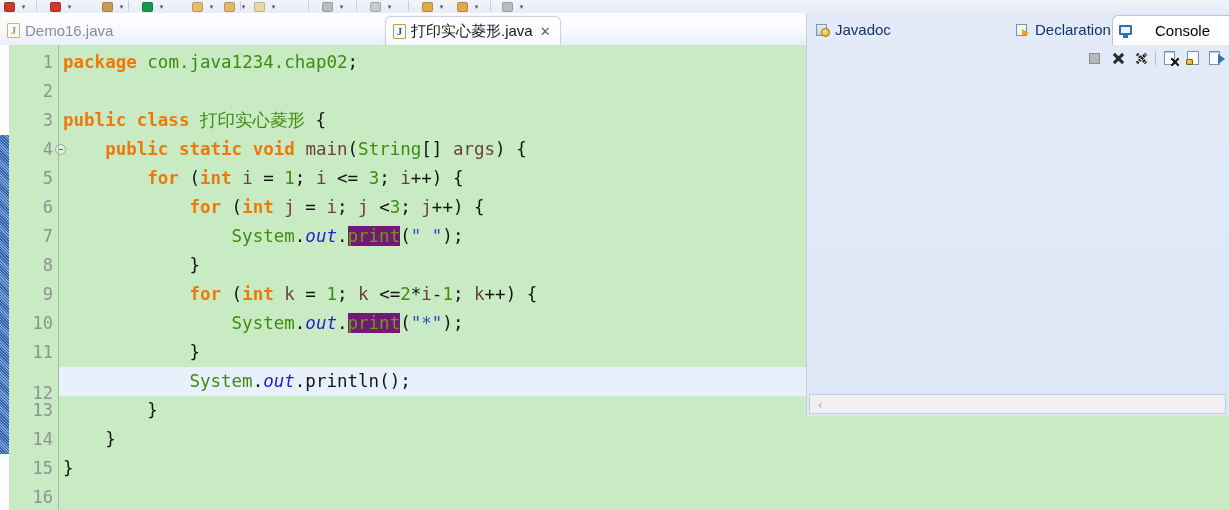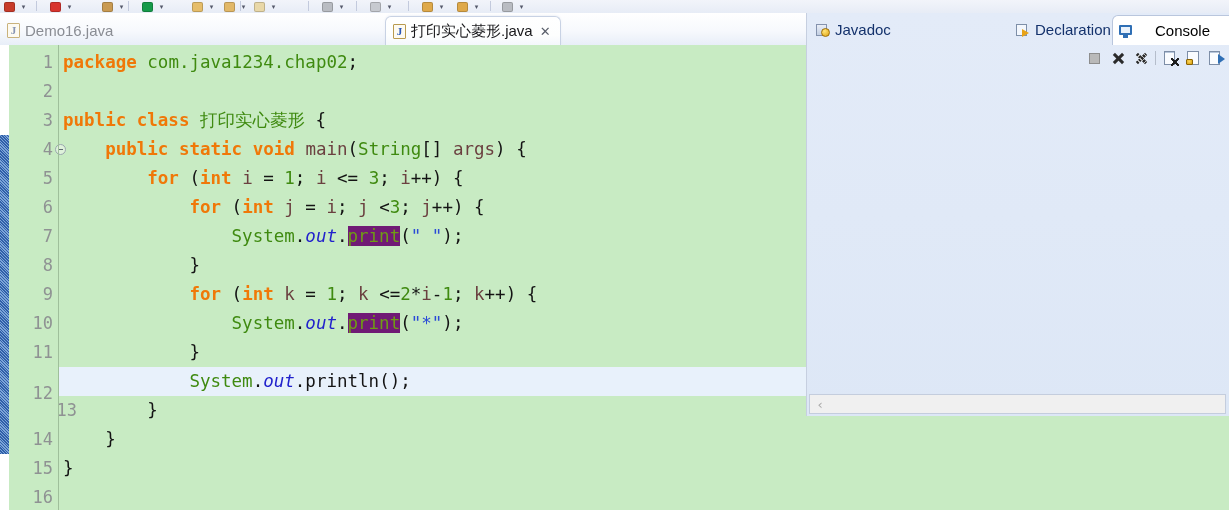--- a/index.html
+++ b/index.html
@@ -469,21 +469,21 @@
       <div class="gline" style="top: 90px;">4</div>
       <div class="fold-mark" style="left: 46px; top: 99px;"></div>
       <div class="gline" style="top: 119px;">5</div>
       <div class="gline" style="top: 148px;">6</div>
       <div class="gline" style="top: 177px;">7</div>
       <div class="gline" style="top: 206px;">8</div>
       <div class="gline" style="top: 235px;">9</div>
       <div class="gline" style="top: 264px;">10</div>
       <div class="gline" style="top: 293px;">11</div>
       <div class="gline" style="top: 322px; margin-top: 12px;">12</div>
-      <div class="gline" style="top: 351px; margin-left: 24px;">13</div>
+      <div class="gline" style="top: 351px;">13</div>
       <div class="gline" style="top: 380px;">14</div>
       <div class="gline" style="top: 409px;">15</div>
       <div class="gline" style="top: 438px;">16</div>
     </div>
   <div id="gutter-rule"></div>
   <div id="code-area">
       <div class="cline" style="top: 3px;"><span class="kw">package</span><span class="plain"> </span><span class="cn">com.java1234.chap02</span><span class="plain">;</span></div>
       <div class="cline" style="top: 32px;"></div>
       <div class="cline" style="top: 61px;"><span class="kw">public</span><span class="plain"> </span><span class="kw">class</span><span class="plain"> </span><span class="cn">打印实心菱形</span><span class="plain"> {</span></div>
       <div class="cline" style="top: 90px;"><span class="plain">    </span><span class="kw">public</span><span class="plain"> </span><span class="kw">static</span><span class="plain"> </span><span class="kw">void</span><span class="plain"> </span><span class="var">main</span><span class="plain">(</span><span class="typ">String</span><span class="plain">[] </span><span class="var">args</span><span class="plain">) {</span></div>

